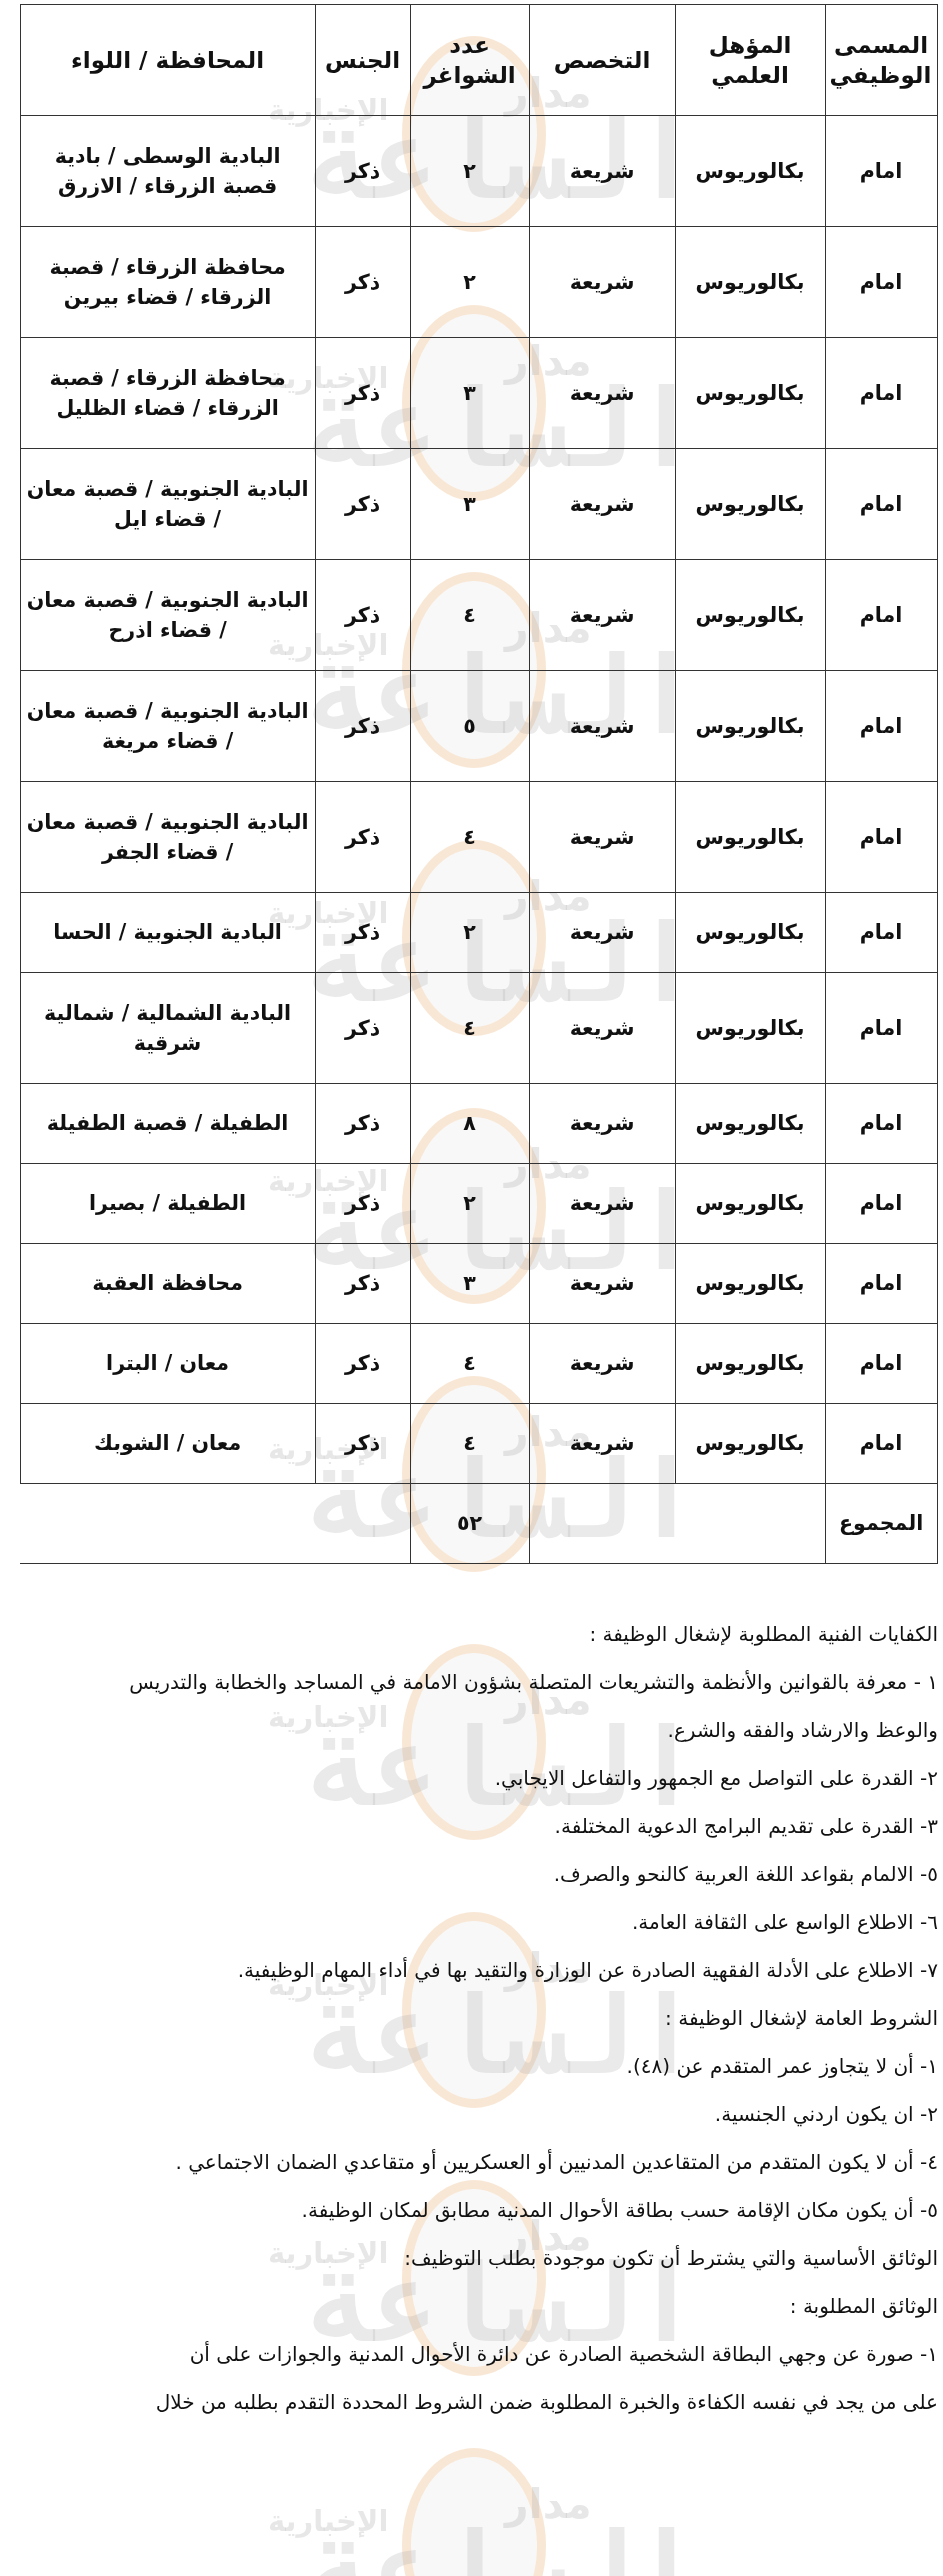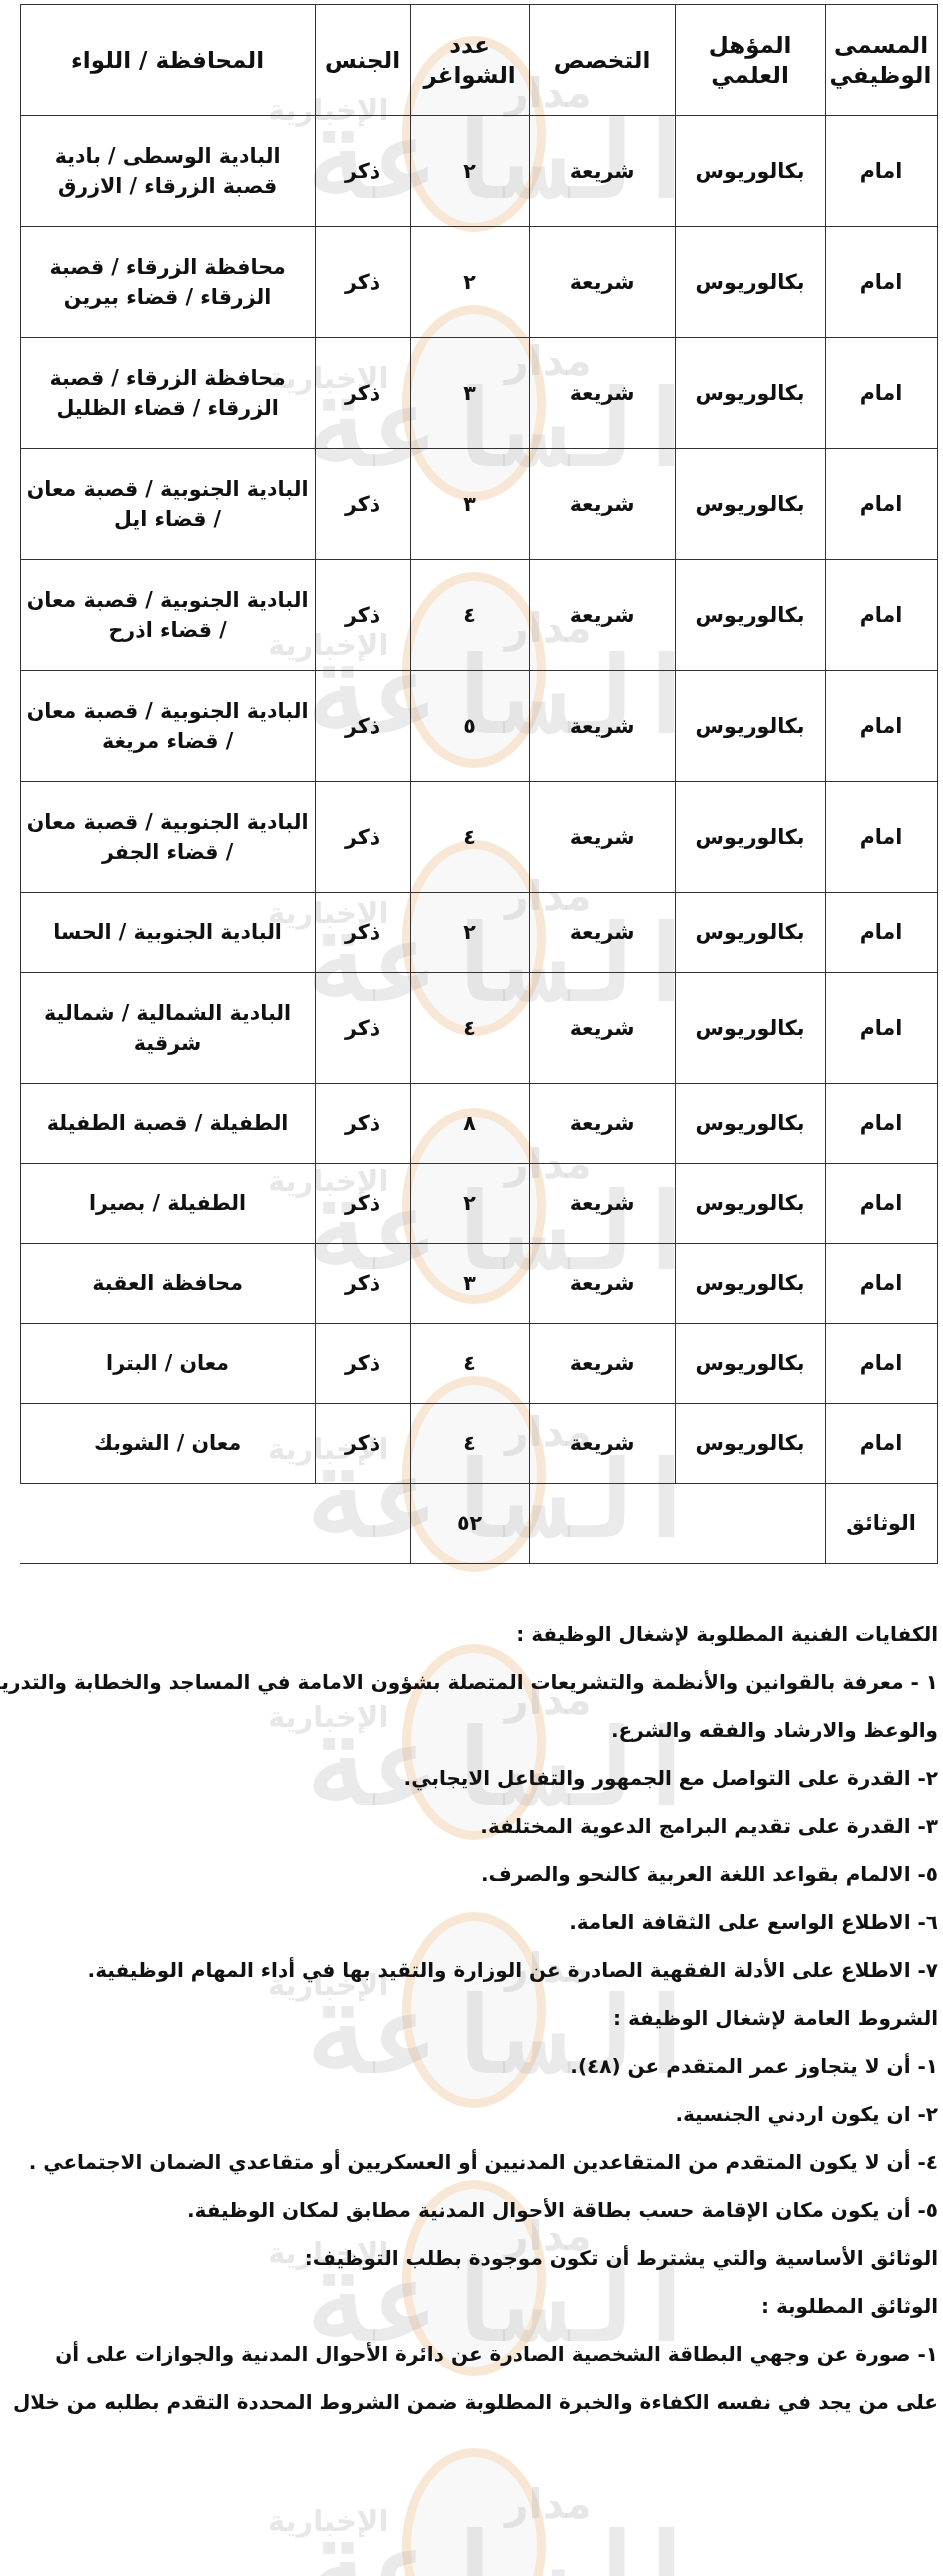--- a/index.html
+++ b/index.html
@@ -21,21 +21,21 @@
       font-family:"DejaVu Sans", sans-serif; font-weight:bold; color:#111; padding:0 5.2px; }
   table.jobs tr { border-bottom:1.5px solid #444; }
   table.jobs th { font-size:23px; line-height:30px; height:110px; }
   table.jobs td { font-size:20.6px; line-height:30px; }
   table.jobs tr.r2 td { height:110px; }
   table.jobs tr.r1 td { height:79px; }
   col.c-title { width:112px; } col.c-qual { width:150px; } col.c-spec { width:146px; }
   col.c-count { width:119px; } col.c-sex { width:95px; } col.c-loc { width:295px; }
 
   .text-section { position:absolute; left:0; top:1610px; width:938px; direction:rtl; text-align:right; z-index:1;
-      font-family:"DejaVu Sans", sans-serif; font-weight:bold; font-size:20px; color:#111; }
+      font-family:"DejaVu Sans", sans-serif; font-weight:normal; font-size:20px; color:#111; }
   .text-section p { margin:0; line-height:48px; white-space:nowrap; }
 </style>
 </head>
 <body>
 
 <div class="watermarks">
   <div class="wm" style="top:20.6px">
     <div class="clock"></div>
     <div class="big">الساعة</div>
     <div class="small1">مدار</div>
@@ -224,21 +224,21 @@
       </tr>
       <tr class="r1">
         <td>امام</td>
         <td>بكالوريوس</td>
         <td>شريعة</td>
         <td>٤</td>
         <td>ذكر</td>
         <td>معان / الشوبك</td>
       </tr>
       <tr class="r1">
-        <td>الوثائق</td>
+        <td>المجموع</td>
         <td colspan="2" style="border-left:none;border-right:none;"></td>
         <td>٥٢</td>
         <td colspan="2" style="border-left:none;border-right:none;"></td>
       </tr>
     </tbody>
   </table>
 </div>
 
 <div class="text-section">
   <p>الكفايات الفنية المطلوبة لإشغال الوظيفة :</p>

